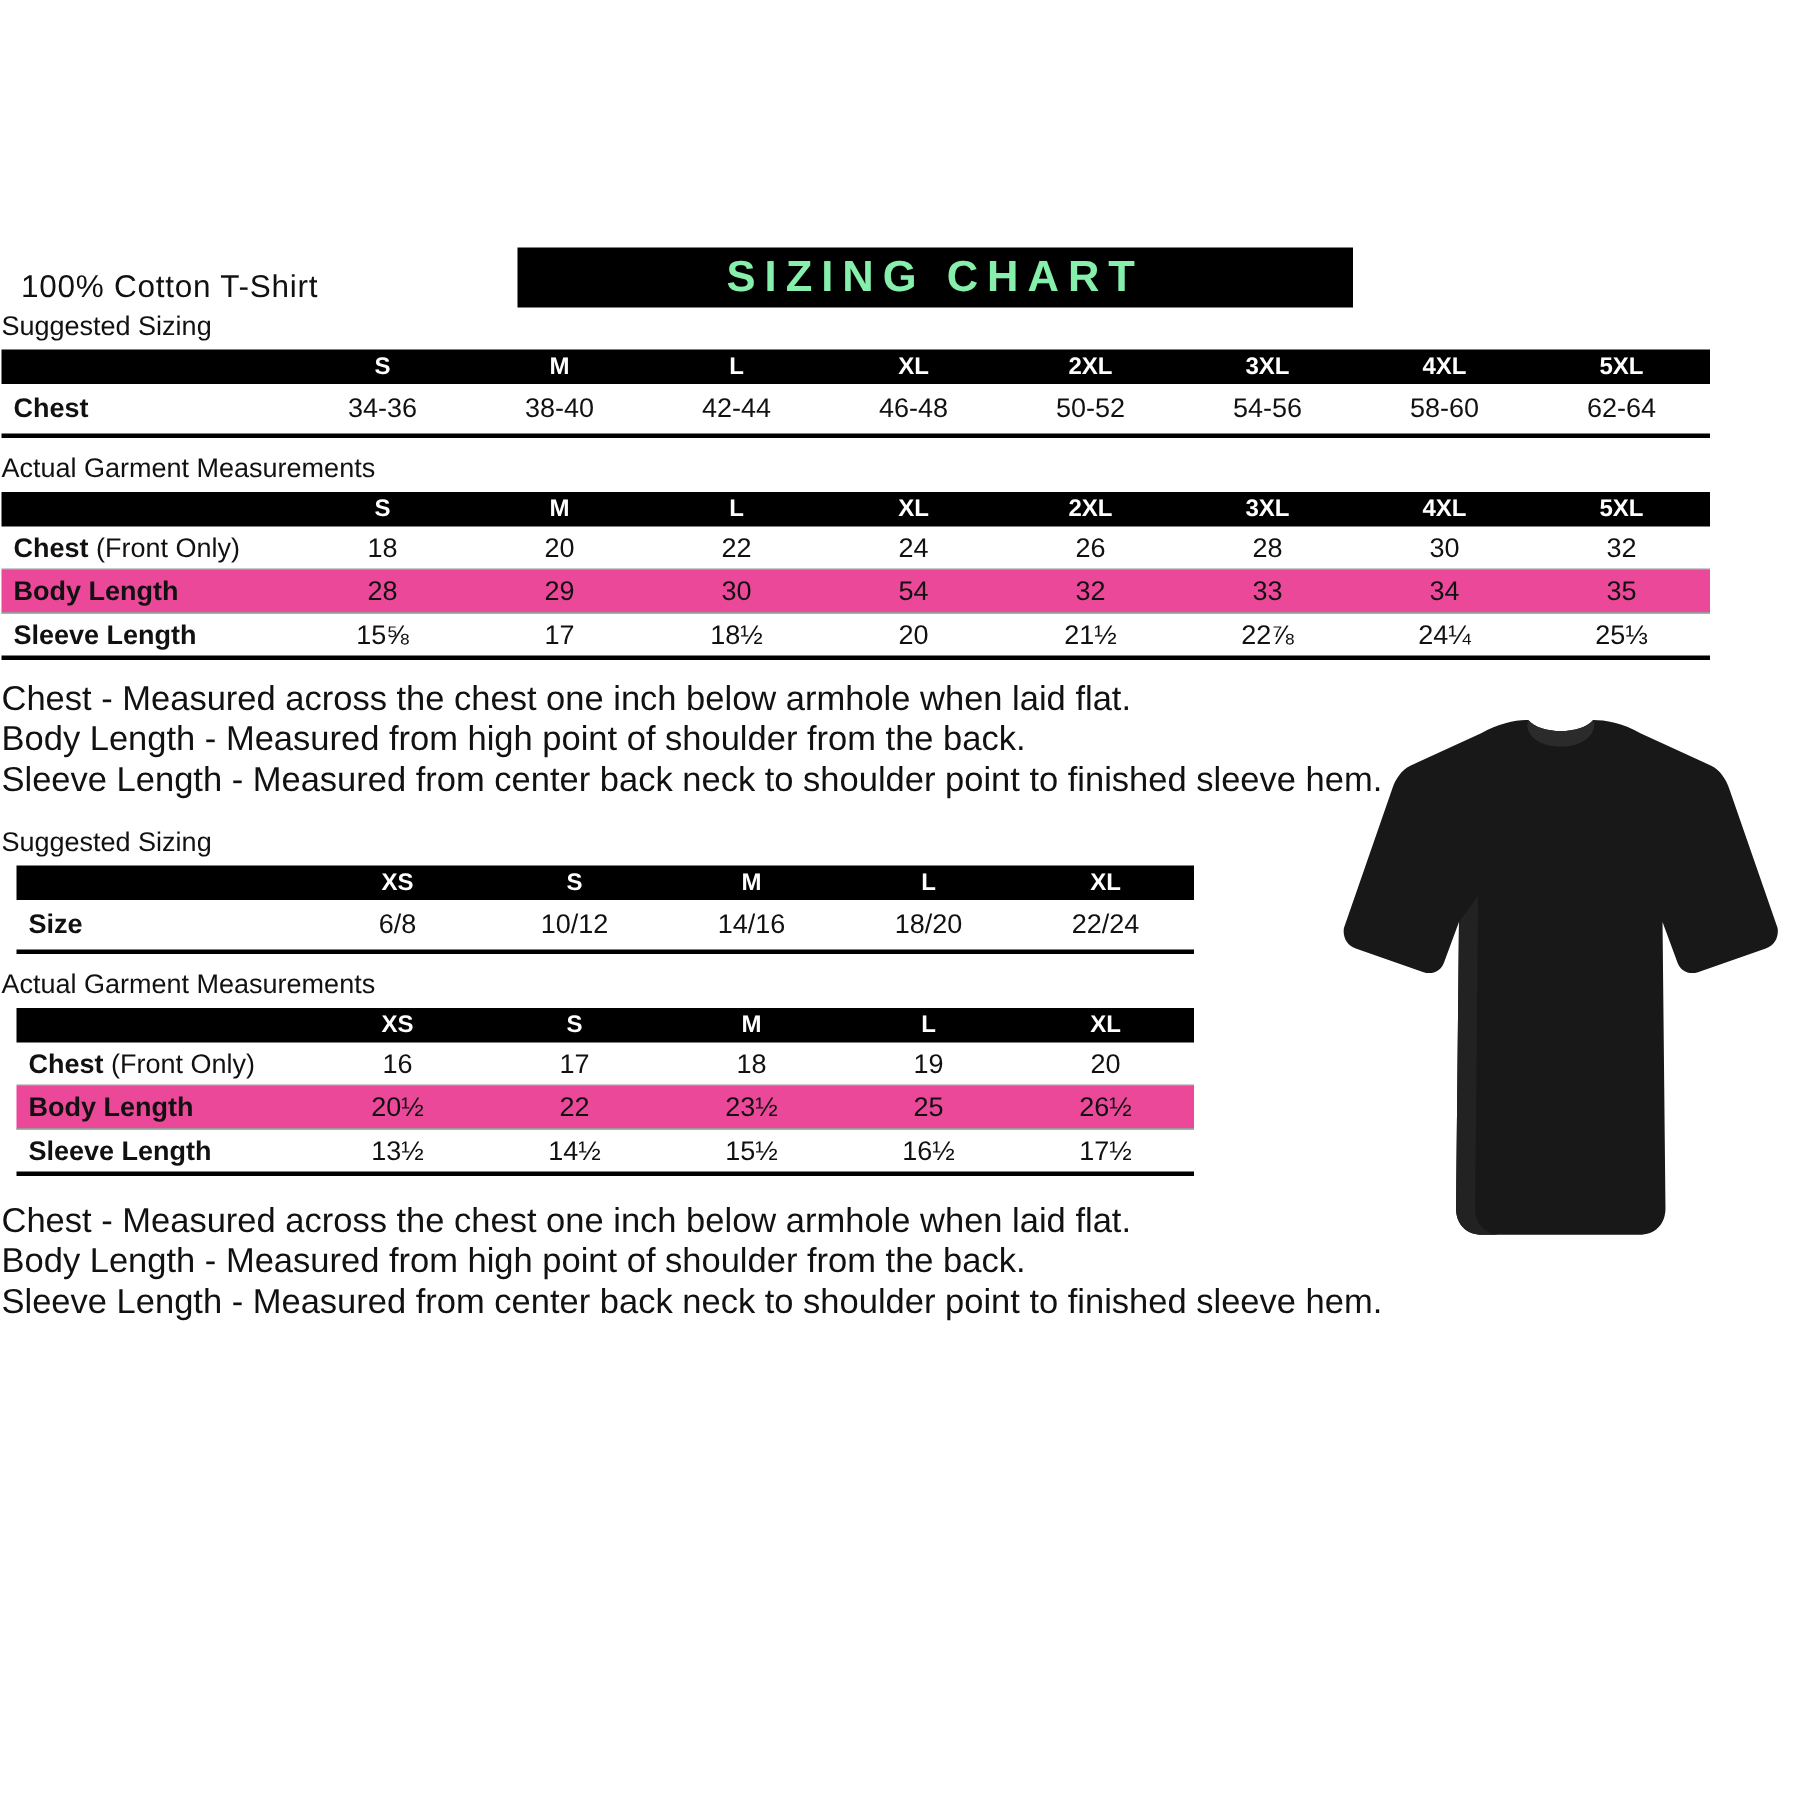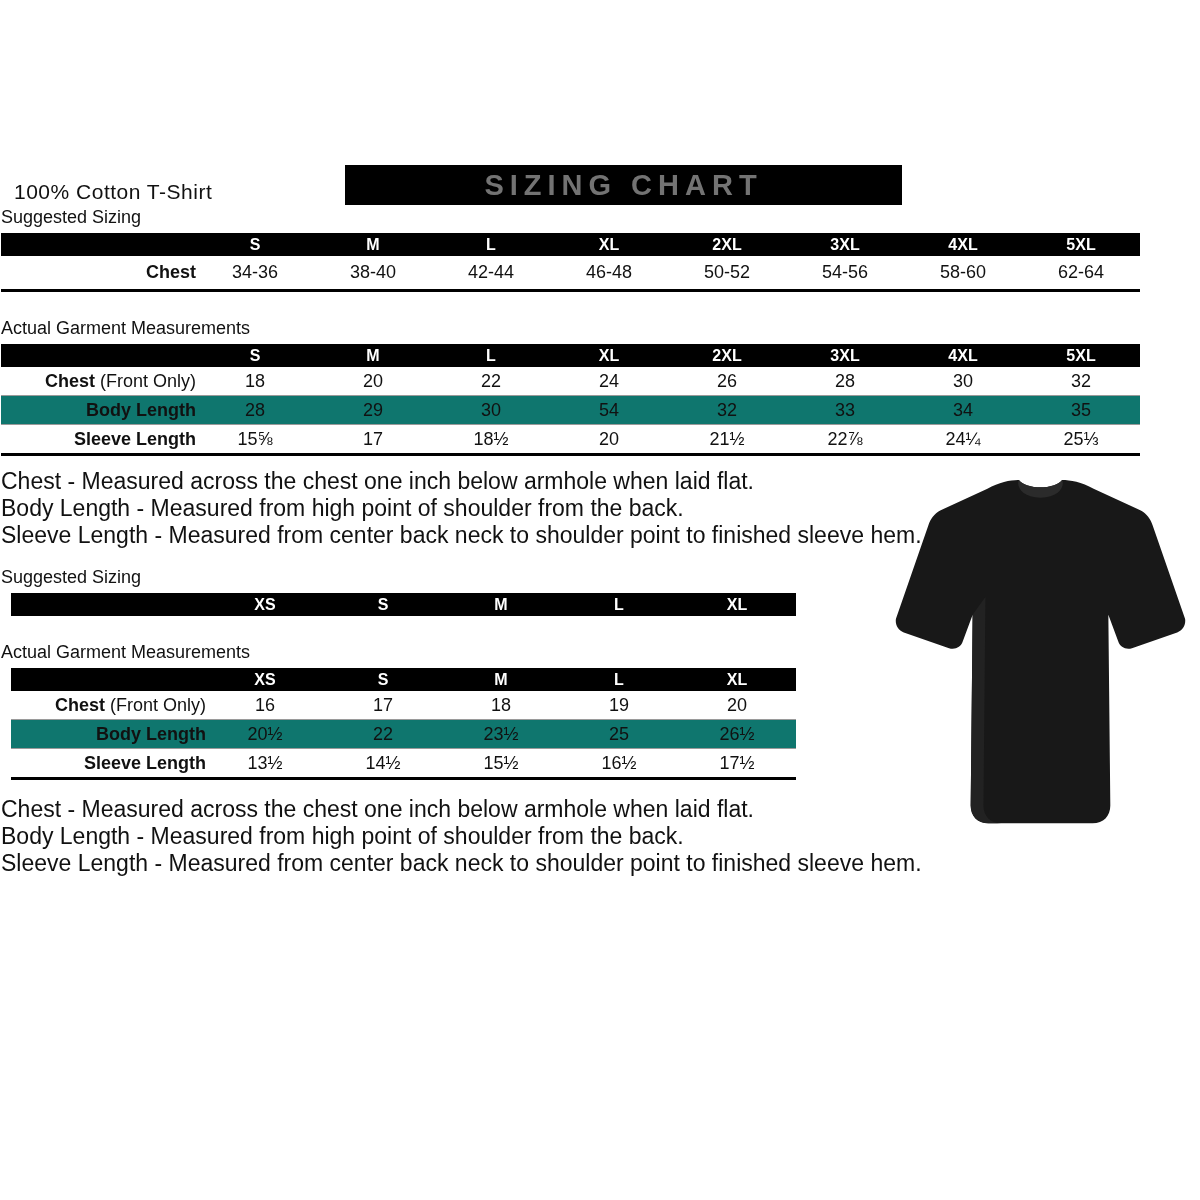--- a/index.html
+++ b/index.html
@@ -1,42 +1,42 @@
 <!DOCTYPE html>
 <html><head>
 <meta charset="utf-8">
 <style>
   html,body{margin:0;padding:0;background:#fff;}
   body{width:1200px;height:1200px;position:relative;overflow:hidden;
        font-family:"Liberation Sans","DejaVu Sans",sans-serif;color:#111;}
 
   .page-title{position:absolute;left:14px;top:166px;font-size:21px;font-weight:normal;letter-spacing:0.5px;}
-  .banner{position:absolute;left:345px;top:165px;width:557px;height:40px;background:#000;color:#737373;
+  .banner{position:absolute;left:345px;top:165px;width:557px;height:40px;background:#000;color:#86efac;
           font-weight:bold;font-size:29px;letter-spacing:6px;text-align:center;line-height:40px;}
 
   #content{position:absolute;left:1px;top:0;width:1188px;}
   .section-label{font-size:18px;margin:0 0 5px 0;}
   .lbl-1{margin-top:207px;}
-  .lbl-gap{margin-top:26px;}
+  .lbl-gap{margin-top:10px;}
   .youth-title{font-size:26px;font-weight:bold;margin:14px 0 0 0;}
   .youth-sug{margin-top:18px;}
 
   .grid-row{display:grid;}
   .cols-8{grid-template-columns:195px repeat(8,118px);width:1139px;}
   .cols-5{grid-template-columns:195px repeat(5,118px);width:785px;margin-left:10px;}
   .hdr{background:#000;color:#fff;height:23px;}
   .hdr .c{font-weight:bold;font-size:16px;line-height:23px;text-align:center;}
   .data-row{border-bottom:1px solid #9a9a9a;height:28px;}
   .data-row.tall{height:33px;}
   .data-row.tall .c,.data-row.tall .label{line-height:33px;}
   .data-row .c{font-size:18px;line-height:28px;text-align:center;}
-  .data-row .label{font-size:18px;line-height:28px;text-align:right;font-weight:bold;padding-left:8px;white-space:nowrap;}
+  .data-row .label{font-size:18px;line-height:28px;text-align:left;font-weight:bold;padding-left:8px;white-space:nowrap;}
   .data-row .label .suffix{font-weight:normal;}
   .last{border-bottom:3px solid #000;}
-  .shaded{background:#0f766e;}
+  .shaded{background:#ec4899;}
 
   .notes{margin-top:12px;}
   .notes p{margin:0;font-size:23px;line-height:27px;}
 
   .tshirt{position:absolute;left:893px;top:476px;width:295px;height:360px;}
 </style>
 </head>
 <body>
 
 <h1 class="page-title">100% Cotton T-Shirt</h1>
@@ -130,20 +130,28 @@
   <p class="section-label youth-sug">Suggested Sizing</p>
 
   <div class="t-youth">
     <div class="grid-row cols-5 hdr">
       <div class="c"></div>
       <div class="c">XS</div>
       <div class="c">S</div>
       <div class="c">M</div>
       <div class="c">L</div>
       <div class="c">XL</div>
+    </div>
+    <div class="grid-row cols-5 data-row tall last">
+      <div class="label">Size</div>
+      <div class="c">6/8</div>
+      <div class="c">10/12</div>
+      <div class="c">14/16</div>
+      <div class="c">18/20</div>
+      <div class="c">22/24</div>
     </div>
   </div>
 
   <p class="section-label lbl-gap">Actual Garment Measurements</p>
 
   <div class="t-youth">
     <div class="grid-row cols-5 hdr">
       <div class="c"></div>
       <div class="c">XS</div>
       <div class="c">S</div>

